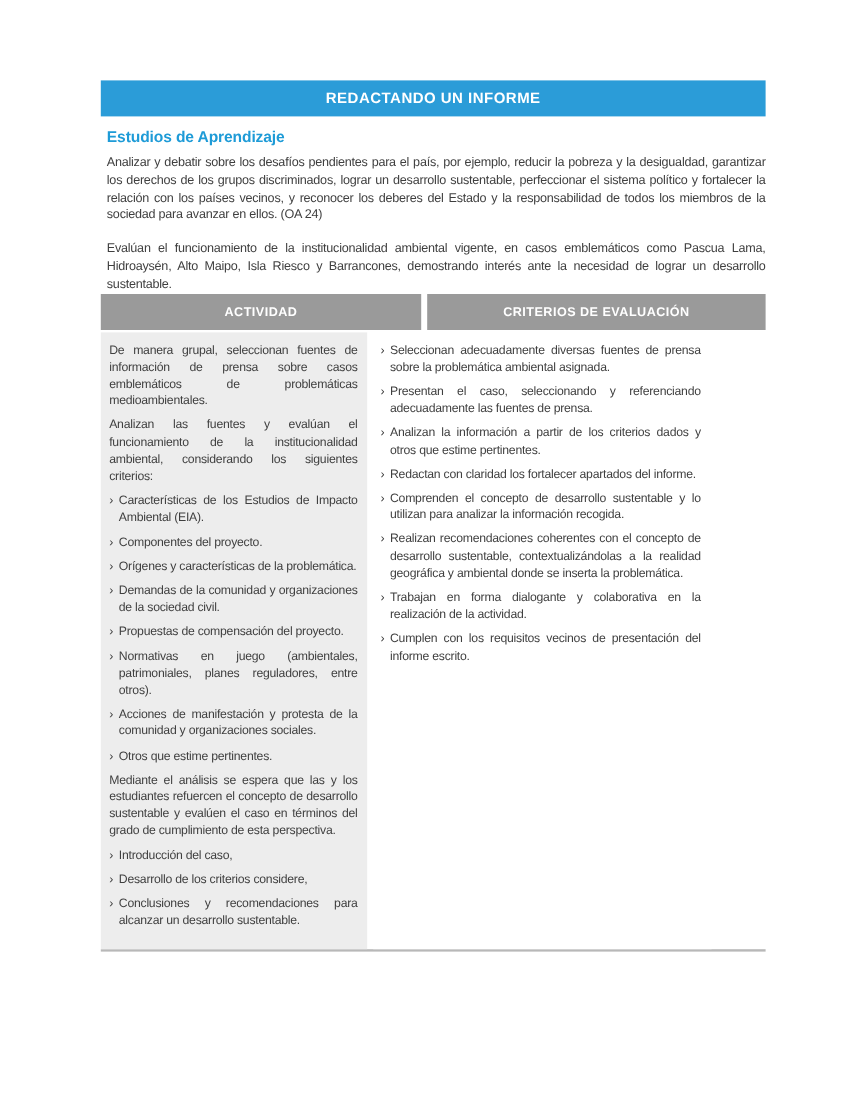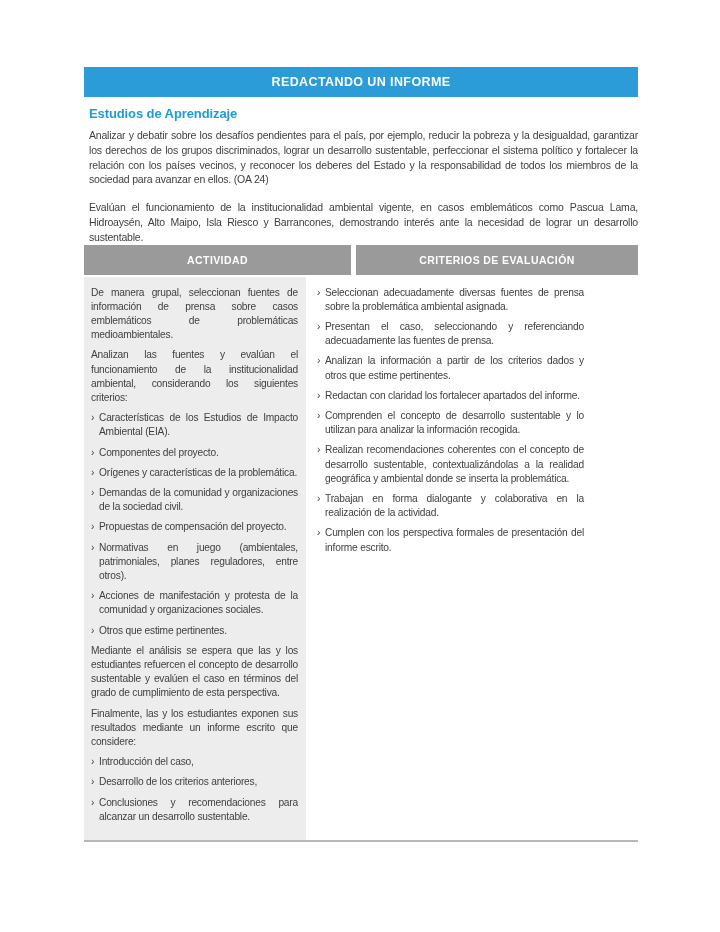--- a/index.html
+++ b/index.html
@@ -165,29 +165,28 @@
         <div class="li">
             <span class="bm">›</span>
             <span class="bt">Acciones de manifestación y protesta de la comunidad y organizaciones sociales.</span>
           </div>
         <div class="li">
             <span class="bm">›</span>
             <span class="bt">Otros que estime pertinentes.</span>
           </div>
 
         <p>Mediante el análisis se espera que las y los estudiantes refuercen el concepto de desarrollo sustentable y evalúen el caso en términos del grado de cumplimiento de esta perspectiva.</p>
-        <p>Finalmente, las y los estudiantes exponen sus resultados mediante un informe escrito que considere:</p>
 
         <div class="li">
             <span class="bm">›</span>
             <span class="bt">Introducción del caso,</span>
           </div>
         <div class="li">
             <span class="bm">›</span>
-            <span class="bt">Desarrollo de los criterios anteriores,</span>
+            <span class="bt">Desarrollo de los criterios considere,</span>
           </div>
         <div class="li">
             <span class="bm">›</span>
             <span class="bt">Conclusiones y recomendaciones para alcanzar un desarrollo sustentable.</span>
           </div>
 
       </div>
 
       <div class="cell cell-right">
         <div class="li">
@@ -213,21 +212,21 @@
         <div class="li">
             <span class="bm">›</span>
             <span class="bt">Realizan recomendaciones coherentes con el concepto de desarrollo sustentable, contextualizándolas a la realidad geográfica y ambiental donde se inserta la problemática.</span>
           </div>
         <div class="li">
             <span class="bm">›</span>
             <span class="bt">Trabajan en forma dialogante y colaborativa en la realización de la actividad.</span>
           </div>
         <div class="li">
             <span class="bm">›</span>
-            <span class="bt">Cumplen con los perspectiva formales de presentación del informe escrito.</span>
+            <span class="bt">Cumplen con los requisitos vecinos de presentación del informe escrito.</span>
           </div>
       </div>
 
     </div>
 
     <div class="bottom-rule"></div>
   </div>
 
 </div>
 

